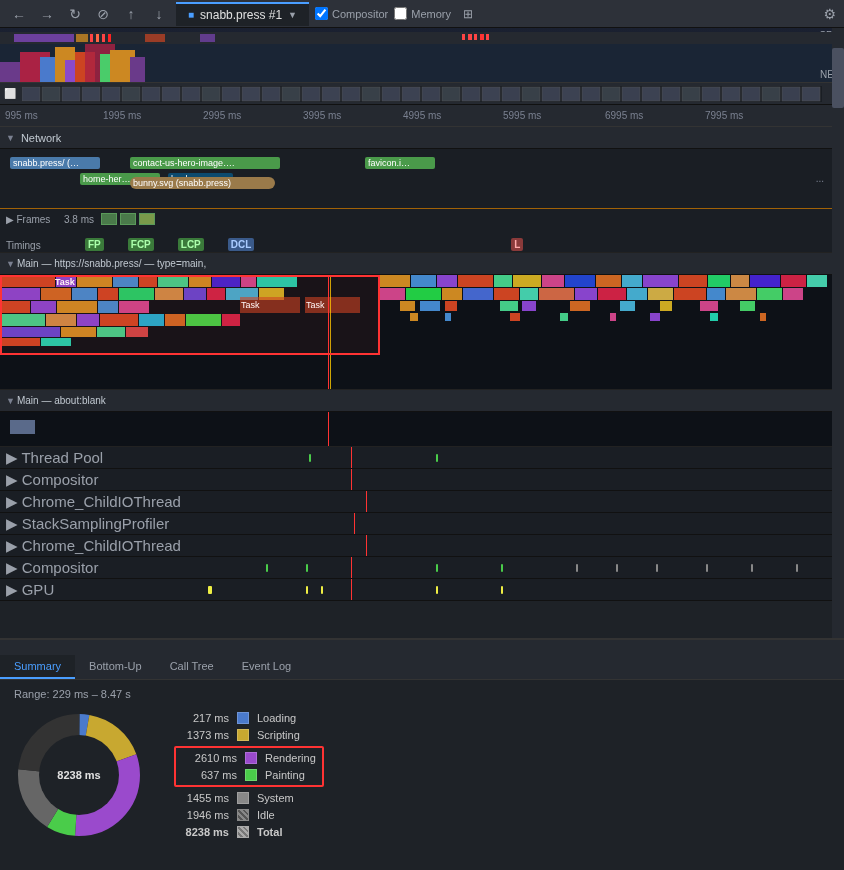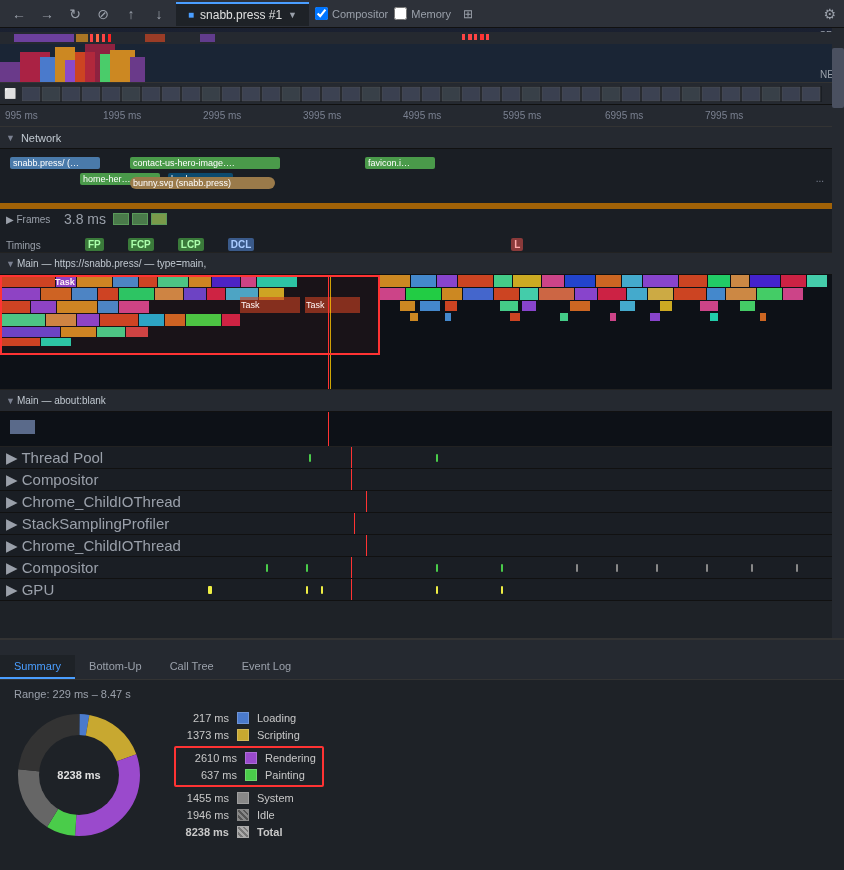--- a/index.html
+++ b/index.html
@@ -103,21 +103,21 @@
     .section-label {
       color: #c0c8d0;
       font-size: 11px;
     }
 
     .network-area {
       height: 60px;
       background: #1a1e24;
       position: relative;
       overflow: hidden;
-      border-bottom: 6px solid #a16207;
+      border-bottom: 1px solid #a16207;
     }
 
     
     .net-bar {
       position: absolute;
       height: 12px;
       border-radius: 2px;
       display: flex;
       align-items: center;
       padding: 0 3px;
@@ -527,21 +527,21 @@
     <div class="net-bar" style="left:365px;top:8px;width:70px;background:#4a9a4a;">favicon.i…</div>
     <div class="net-bar" style="left:80px;top:24px;width:80px;background:#4a9a4a;">home-her…</div>
     <div class="net-bar" style="left:168px;top:24px;width:65px;background:#0c4a6e;">lcp-beac…</div>
     <div class="net-bar" style="left:130px;top:28px;width:145px;background:#9a7a4a;border-radius:6px;">bunny.svg (snabb.press)</div>
     <div style="position:absolute;right:20px;top:24px;color:#7a8090;font-size:10px;">...</div>
   </div>
 
   <div class="frames-timings-area">
     <div class="frames-row">
       <span class="frames-label">▶ Frames</span>
-      <span style="font-size:14px;color:#9aa0aa;margin-right:4px;">3.8 ms</span>
+      <span style="font-size:10px;color:#9aa0aa;margin-right:4px;">3.8 ms</span>
 
       <div class="frame-block"></div>
       <div class="frame-block"></div>
       <div class="frame-block" style="background:#7a9a4a;"></div>
     </div>
     <div class="timings-row">
       <span class="timings-label">Timings</span>
       <span class="timing-badge timing-fp">FP</span>
       <span class="timing-badge timing-fcp">FCP</span>
       <span class="timing-badge timing-lcp">LCP</span>

